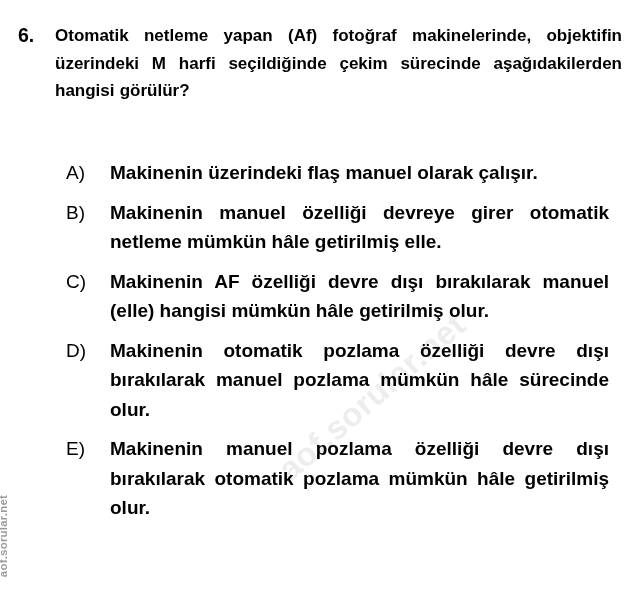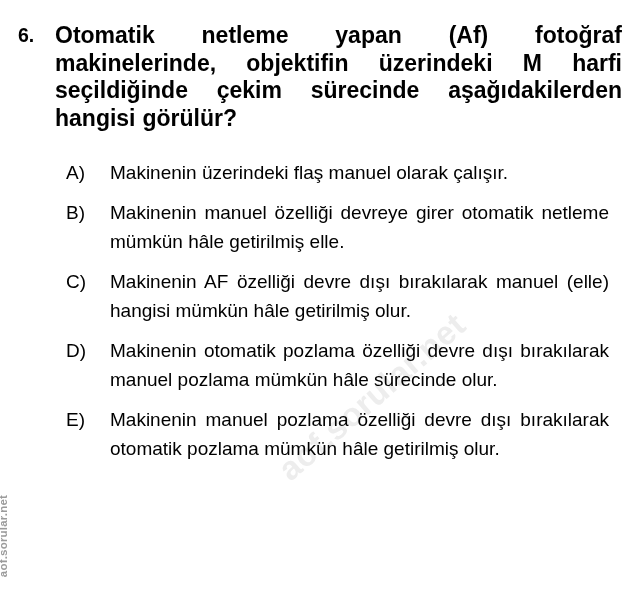--- a/index.html
+++ b/index.html
@@ -66,21 +66,21 @@
     left: 0;
     top: 0;
     width: 34px;
     font-size: 19.5px;
     font-weight: bold;
     line-height: 27px;
     text-align: left;
   }
   .q-text {
     margin-left: 37px;
-    font-size: 23px;
+    font-size: 17px;
     font-weight: bold;
     line-height: 27.5px;
     text-align: justify;
     text-justify: inter-word;
     word-spacing: 0.5px;
   }
 
   
   .options {
     position: absolute;
@@ -104,21 +104,21 @@
     width: 34px;
     font-size: 19px;
     line-height: 29.5px;
     font-weight: normal;
     text-align: left;
   }
   .opt-text {
     display: block;
     text-align: justify;
     text-justify: inter-word;
-    font-weight: normal;
+    font-weight: bold;
   }
 </style>
 </head>
 <body>
 
 <div id="page">
 
   <div class="wm-vertical">aof.sorular.net</div>
 
   <div class="wm-diagonal">aof.sorular.net</div>

